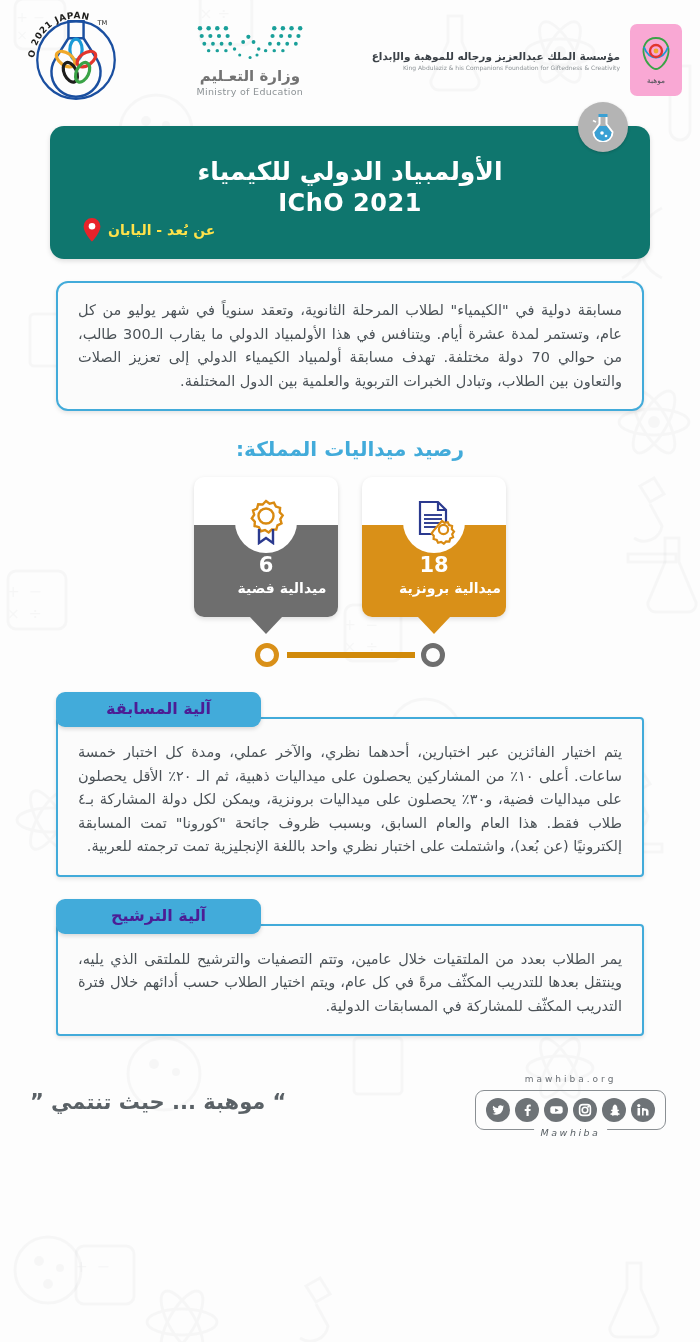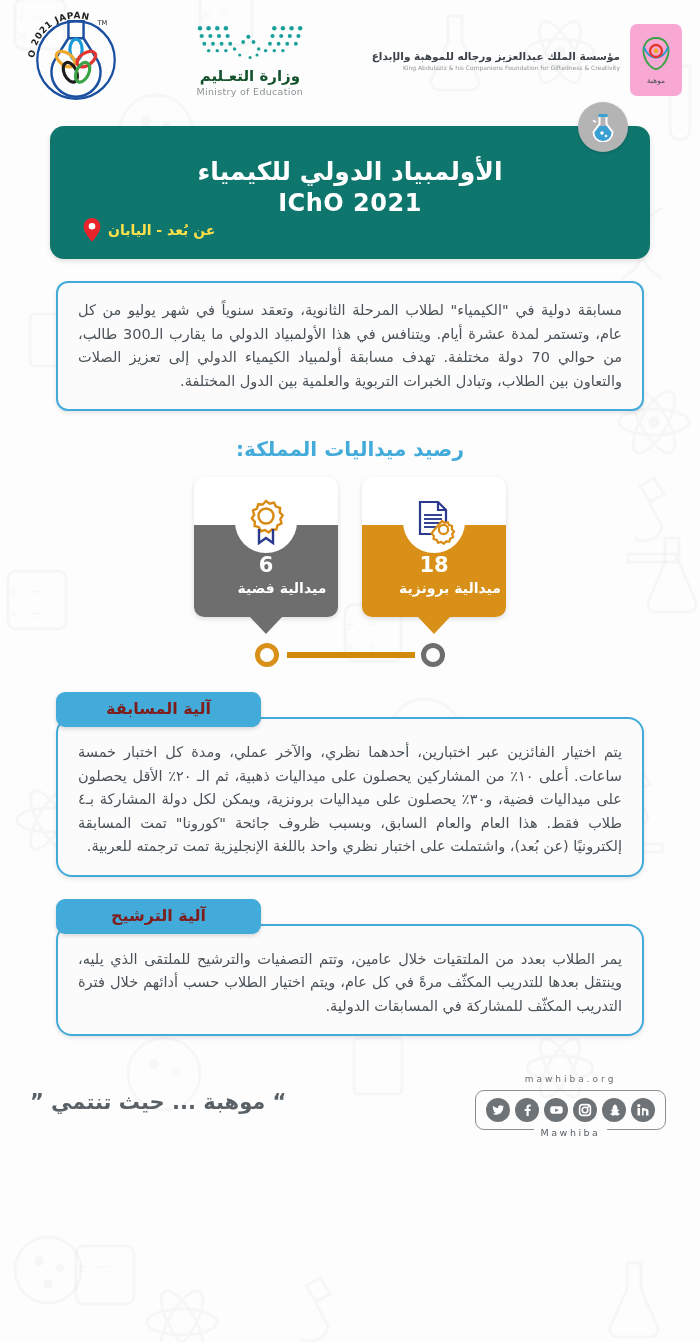--- a/index.html
+++ b/index.html
@@ -36,21 +36,21 @@
   }
   .logo-block { display: flex; align-items: center; }
 
   
   #icho-logo { width: 104px; height: 104px; position: relative; }
 
   
   #moe-logo { text-align: center; width: 150px; }
   #moe-dots { height: 38px; }
   #moe-ar {
-    color: #14532d; font-size: 15px; font-weight: bold;
+    color: #737373; font-size: 15px; font-weight: bold;
     letter-spacing: 0.5px; direction: rtl; margin-top: 2px;
   }
   #moe-en {
     color: #8d9396; font-size: 9.5px; direction: ltr;
     letter-spacing: .3px; margin-top: 1px;
   }
 
   
   #kacgc-wrap { display: flex; align-items: center; gap: 10px; flex-direction: row-reverse; }
   #kacgc-text { text-align: right; direction: rtl; }
@@ -170,32 +170,32 @@
     border-radius: 50%; background: #fdfdfd;
   }
   #dot-silver { right: 255px; border: 5px solid #6e6e6e; }
   #dot-bronze { left: 255px; border: 5px solid #d99018; }
 
   
   .section { position: relative; z-index: 3; margin: 0 56px; }
   .section-tab {
     position: relative; z-index: 4;
     width: 205px; margin-right: auto; margin-left: 0;
-    background: #42abda; color: #7f1d1d;
+    background: #42abda; color: #4c1d95;
     border-radius: 9px;
     text-align: center; direction: rtl;
     font-size: 16px; font-weight: bold;
     padding: 7px 0 9px 0;
     box-shadow: 0 2px 4px rgba(0,0,0,.14);
   }
   .section-body {
     margin-top: -10px;
     background: #fbfbfb;
     border: 2px solid #42abda;
-    border-radius: 16px;
+    border-radius: 4px;
     padding: 22px 20px 16px 20px;
     box-shadow: 0 2px 4px rgba(0,0,0,.10);
   }
   #section-mechanism { margin-top: 20px; }
   #section-nomination { margin-top: 22px; }
 
   
   #footer {
     position: relative; z-index: 3;
     margin-top: 26px; height: 80px;
@@ -219,21 +219,21 @@
     display: flex; flex-direction: row; gap: 5px; align-items: center;
   }
   .social-icon {
     width: 24px; height: 24px; border-radius: 50%;
     background: #6e7377;
     display: flex; align-items: center; justify-content: center;
   }
   #brand-name {
     position: absolute; bottom: -9px; left: 50%; transform: translateX(-50%);
     background: #fdfdfd; padding: 0 7px;
-    color: #5a6166; font-size: 9.5px; letter-spacing: 2.5px; direction: ltr;
+    color: #5a6166; font-size: 9.5px; letter-spacing: 2.5px; direction: ltr; font-style: italic;
   }
 </style>
 </head>
 <body>
 
 <div id="page">
 
   <div id="watermarks">
     <svg class="wm" style="top:-6px;left:10px;width:60px;height:60px" viewBox="0 0 60 60">
       <rect x="5" y="5" width="50" height="50" rx="8" fill="none" stroke="#8a9096" stroke-width="3"></rect>

